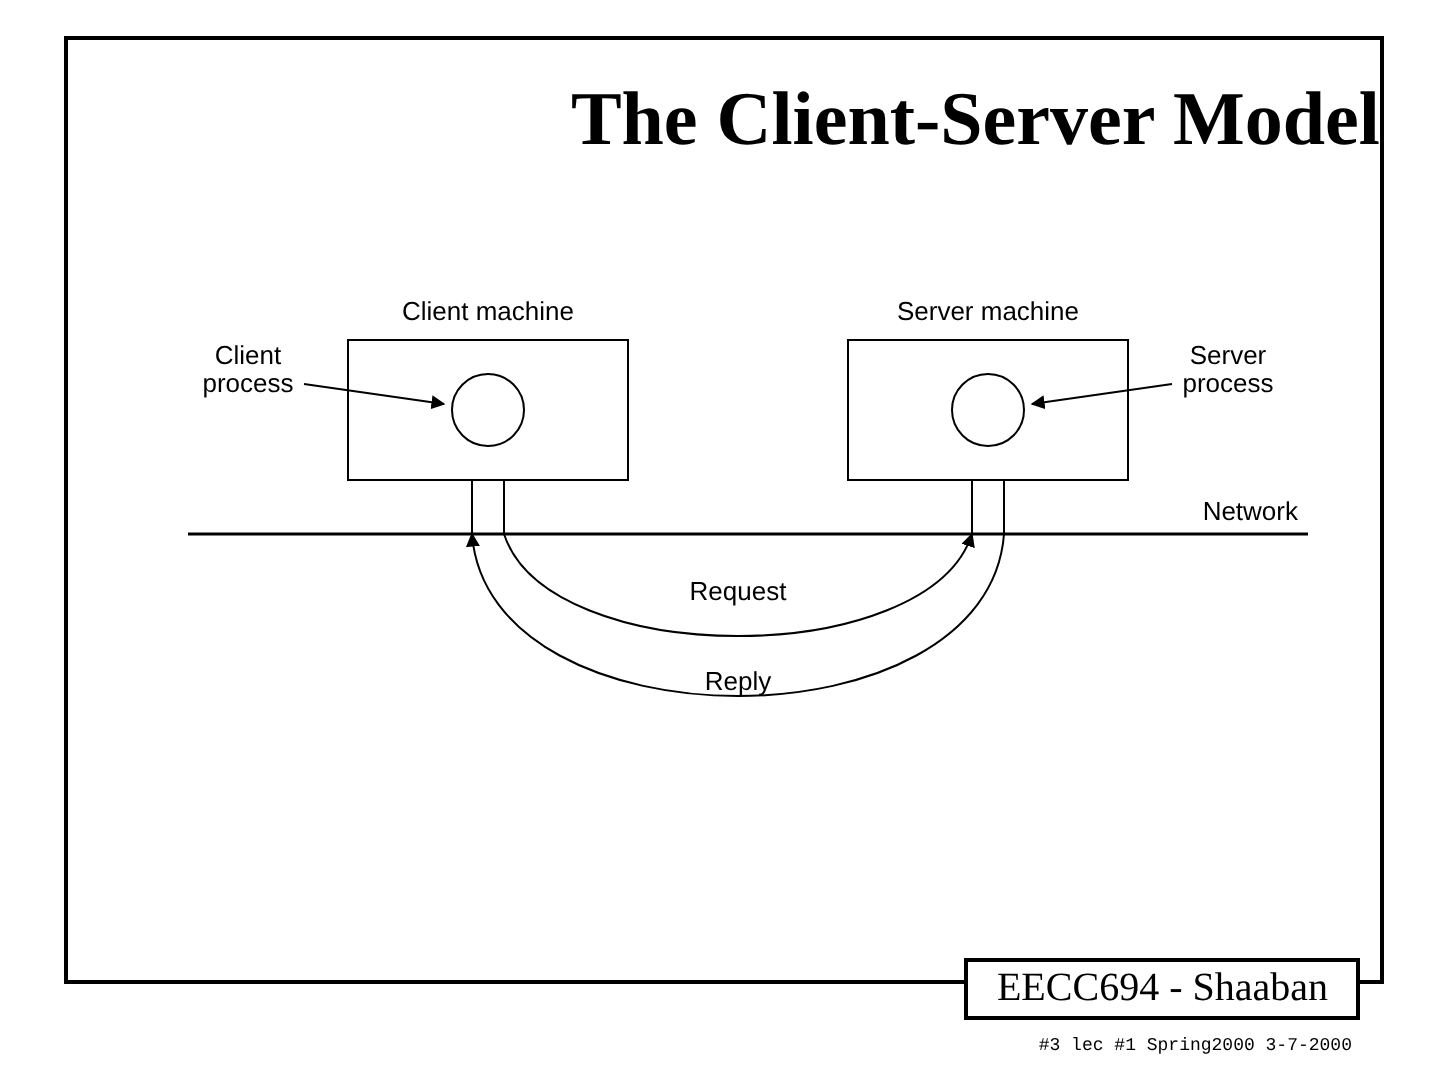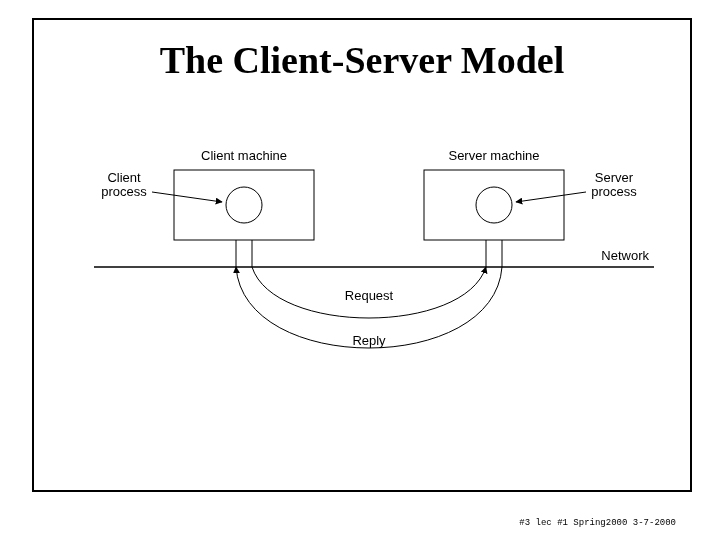--- a/index.html
+++ b/index.html
@@ -1,20 +1,20 @@
 <!DOCTYPE html>
 <html><head>
 <meta charset="utf-8">
 <style>
   html,body{margin:0;padding:0;background:#fff;}
   .stage{position:relative;width:720px;height:540px;background:#fff;
          font-family:"Times New Roman",serif;color:#000;}
   .frame{position:absolute;left:32px;top:18px;width:656px;height:470px;
          border:2px solid #000;}
-  .title{position:absolute;left:0;top:18px;width:100%;text-align:center;
+  .title{position:absolute;left:0;top:18px;width:100%;text-align:right;
          font-size:38px;font-weight:bold;}
   .diagram{position:absolute;left:60px;top:110px;width:560px;height:230px;
            font-family:Arial,Helvetica,sans-serif;font-size:13px;color:#a16207;}
   .caption{position:absolute;left:32px;top:380px;font-size:16px;
            font-family:"Times New Roman",serif;}
   .footer{position:absolute;right:40px;bottom:30px;border:2px solid #000;
           padding:2px 14px;font-size:20px;background:#fff;
           font-family:"Times New Roman",serif;}
   .smallprint{position:absolute;right:44px;bottom:12px;font-size:9px;
               font-family:Liberation Mono, monospace;}
@@ -62,14 +62,15 @@
         <text id="t-sp1" x="520" y="52" text-anchor="middle" font-size="13">Server</text>
         <text id="t-sp2" x="520" y="66" text-anchor="middle" font-size="13">process</text>
         <text id="t-net" x="555" y="130" text-anchor="end" font-size="13">Network</text>
         <text id="t-req" x="275" y="170" text-anchor="middle" font-size="13">Request</text>
         <text id="t-rep" x="275" y="215" text-anchor="middle" font-size="13">Reply</text>
       </svg>
     </div>
 
   </div>
 
+  <div class="footer">EECC694 - Shaaban</div>
   <div class="smallprint">#3 lec #1   Spring2000  3-7-2000</div>
 </div>
 
 </body></html>

